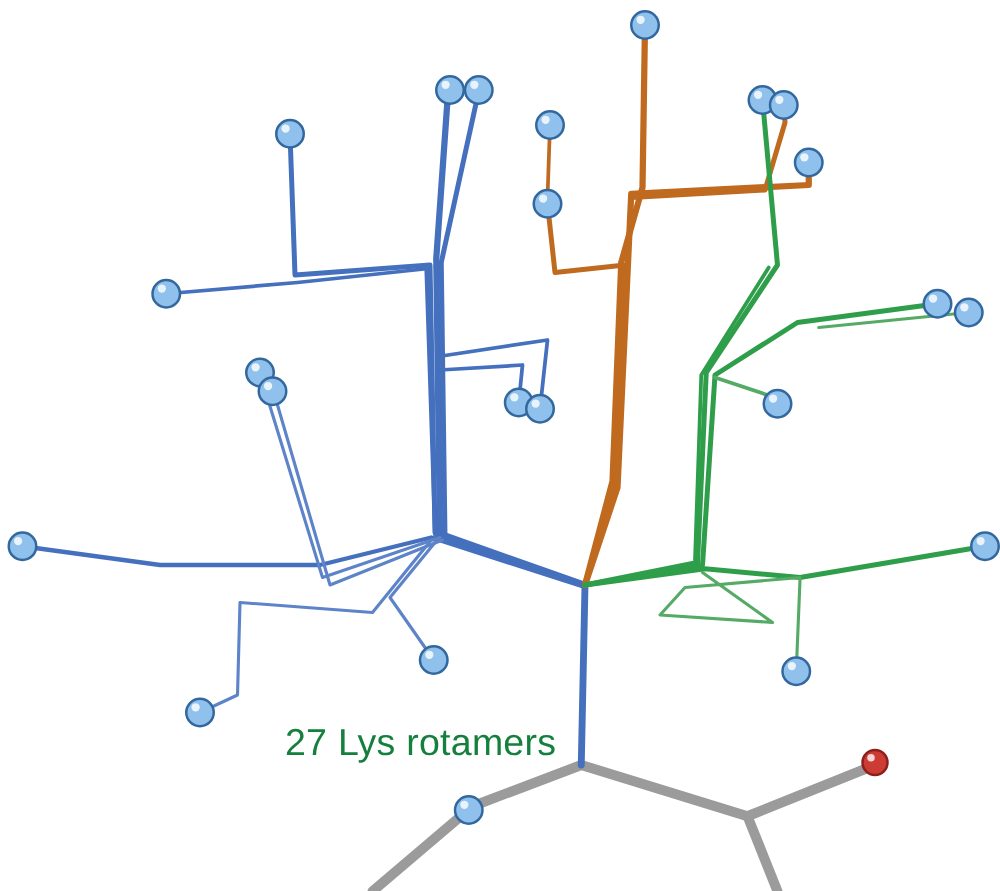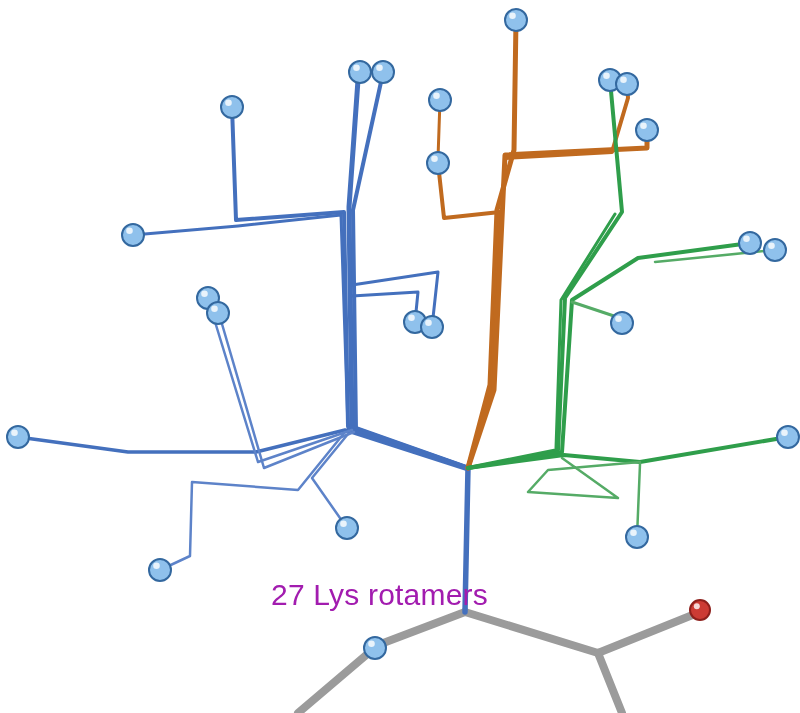--- a/index.html
+++ b/index.html
@@ -22,25 +22,24 @@
     width: 800px;
     height: 713px;
     display: block;
   }
   .rotamer-label {
     position: absolute;
     left: 228px;
     top: 578px;
     font-size: 30px;
     font-weight: 400;
-    color: #a21caf;
+    color: #15803d;
     letter-spacing: 0.2px;
     white-space: nowrap;
     user-select: none;
-    margin-left: 43px;
   }
 </style>
 </head>
 <body>
 
 <div class="figure-wrap">
   <svg id="scene-svg" class="scene-svg" viewBox="0 0 800 713" xmlns="http://www.w3.org/2000/svg">
       <polyline points="465,612 378,645 298,713" fill="none" stroke="#9b9b9b" stroke-width="8" stroke-linejoin="round" stroke-linecap="round"></polyline>
       <polyline points="465,612 598,653 700,612" fill="none" stroke="#9b9b9b" stroke-width="8" stroke-linejoin="round" stroke-linecap="round"></polyline>
       <polyline points="598,653 622,713" fill="none" stroke="#9b9b9b" stroke-width="8" stroke-linejoin="round" stroke-linecap="round"></polyline>

